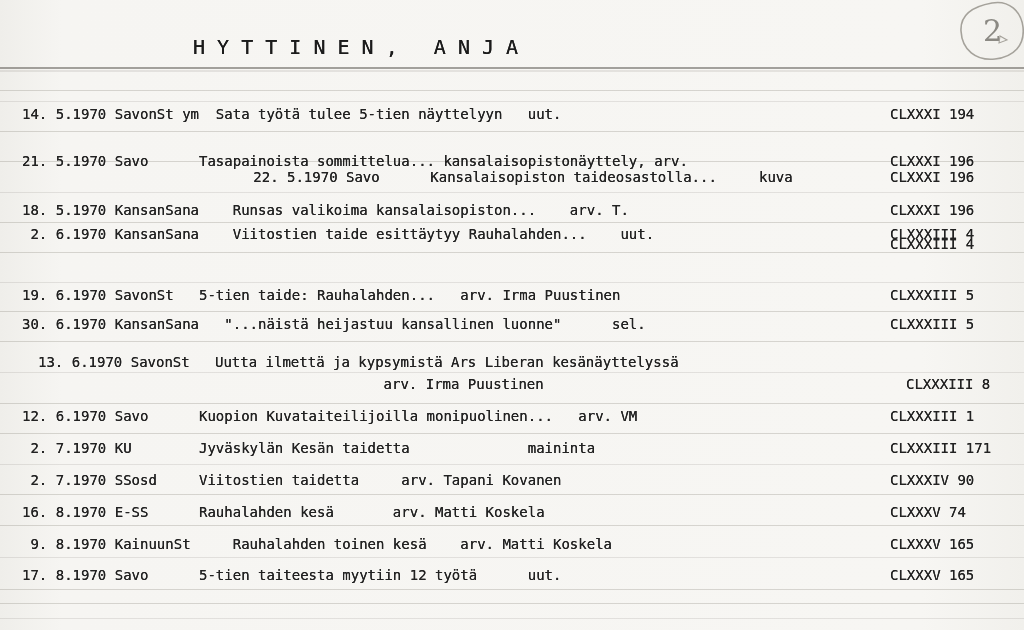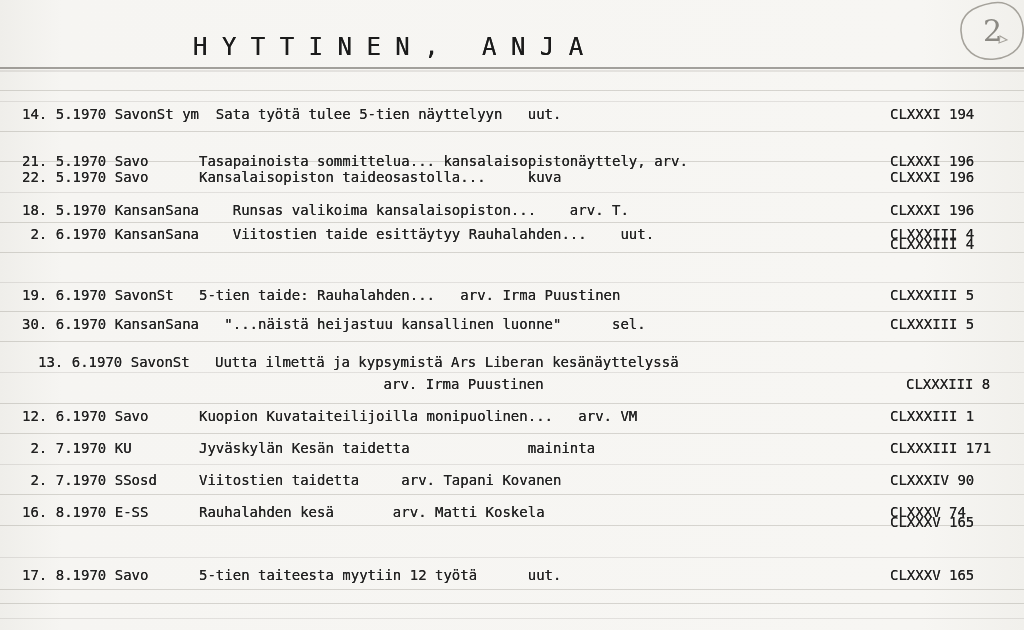--- a/index.html
+++ b/index.html
@@ -16,21 +16,21 @@
     background:rgba(118,115,106,0.26);
   }
   .rule.dim{background:rgba(118,115,106,0.16);}
   .rule-strong{
     position:absolute;left:0;width:100%;height:2px;
     background:rgba(92,90,84,0.55);
     box-shadow:0 3px 0 rgba(118,115,106,0.15);
   }
   .doc-title{
     position:absolute;left:193px;top:36px;
-    font-size:24px;line-height:22px;
+    font-size:20px;line-height:22px;
     white-space:pre;color:#1b1b1b;
     text-shadow:0 0 0.4px #1b1b1b;
   }
   .entry{position:absolute;left:0;right:0;}
   .entry pre{
     margin:0;font-family:inherit;
     font-size:14px;line-height:22px;
     white-space:pre;color:#222;
     text-shadow:0 0 0.4px #222;
   }
@@ -71,29 +71,29 @@
       <div class="rule dim" style="top: 557px;"></div>
       <div class="rule" style="top: 589px;"></div>
       <div class="rule" style="top: 603px;"></div>
       <div class="rule dim" style="top: 618px;"></div>
       <div class="rule-strong" style="top: 67px;"></div>
     </div>
 
   <div id="entries">
       <div class="entry" style="top: 103px;"><pre class="line">14. 5.1970 SavonSt ym  Sata työtä tulee 5-tien näyttelyyn   uut.</pre><pre class="ref">CLXXXI 194</pre></div>
       <div class="entry" style="top: 150px; text-decoration: underline;"><pre class="line">21. 5.1970 Savo      Tasapainoista sommittelua... kansalaisopistonäyttely, arv.</pre><pre class="ref">CLXXXI 196</pre></div>
-      <div class="entry" style="top: 166px;"><pre class="line">22. 5.1970 Savo      Kansalaisopiston taideosastolla...     kuva</pre><pre class="ref">CLXXXI 196</pre></div>
+      <div class="entry" style="top: 166px; text-align: center;"><pre class="line">22. 5.1970 Savo      Kansalaisopiston taideosastolla...     kuva</pre><pre class="ref">CLXXXI 196</pre></div>
       <div class="entry" style="top: 199px;"><pre class="line">18. 5.1970 KansanSana    Runsas valikoima kansalaisopiston...    arv. T.</pre><pre class="ref">CLXXXI 196</pre></div>
       <div class="entry" style="top: 223px;"><pre class="line"> 2. 6.1970 KansanSana    Viitostien taide esittäytyy Rauhalahden...    uut.</pre><pre class="ref">CLXXXIII 4</pre></div>
       <div class="entry" style="top: 255px;"><pre class="ref">CLXXXIII 4</pre></div>
       <div class="entry" style="top: 284px;"><pre class="line">19. 6.1970 SavonSt   5-tien taide: Rauhalahden...   arv. Irma Puustinen</pre><pre class="ref">CLXXXIII 5</pre></div>
       <div class="entry" style="top: 313px;"><pre class="line">30. 6.1970 KansanSana   "...näistä heijastuu kansallinen luonne"      sel.</pre><pre class="ref">CLXXXIII 5</pre></div>
       <div class="entry" style="top: 351px; margin-left: 16px;"><pre class="line">13. 6.1970 SavonSt   Uutta ilmettä ja kypsymistä Ars Liberan kesänäyttelyssä
                                          arv. Irma Puustinen</pre><pre class="ref">CLXXXIII 8</pre></div>
       <div class="entry" style="top: 405px;"><pre class="line">12. 6.1970 Savo      Kuopion Kuvataiteilijoilla monipuolinen...   arv. VM</pre><pre class="ref">CLXXXIII 1</pre></div>
       <div class="entry" style="top: 437px;"><pre class="line"> 2. 7.1970 KU        Jyväskylän Kesän taidetta              maininta</pre><pre class="ref">CLXXXIII 171</pre></div>
       <div class="entry" style="top: 469px;"><pre class="line"> 2. 7.1970 SSosd     Viitostien taidetta     arv. Tapani Kovanen</pre><pre class="ref">CLXXXIV 90</pre></div>
       <div class="entry" style="top: 501px;"><pre class="line">16. 8.1970 E-SS      Rauhalahden kesä       arv. Matti Koskela</pre><pre class="ref">CLXXXV 74</pre></div>
-      <div class="entry" style="top: 533px;"><pre class="ref">CLXXXV 165</pre></div>
+      <div class="entry" style="top: 533px;"><pre class="line"> 9. 8.1970 KainuunSt     Rauhalahden toinen kesä    arv. Matti Koskela</pre><pre class="ref">CLXXXV 165</pre></div>
       <div class="entry" style="top: 564px;"><pre class="line">17. 8.1970 Savo      5-tien taiteesta myytiin 12 työtä      uut.</pre><pre class="ref">CLXXXV 165</pre></div>
     </div>
 
 </div>
 
 </body></html>

